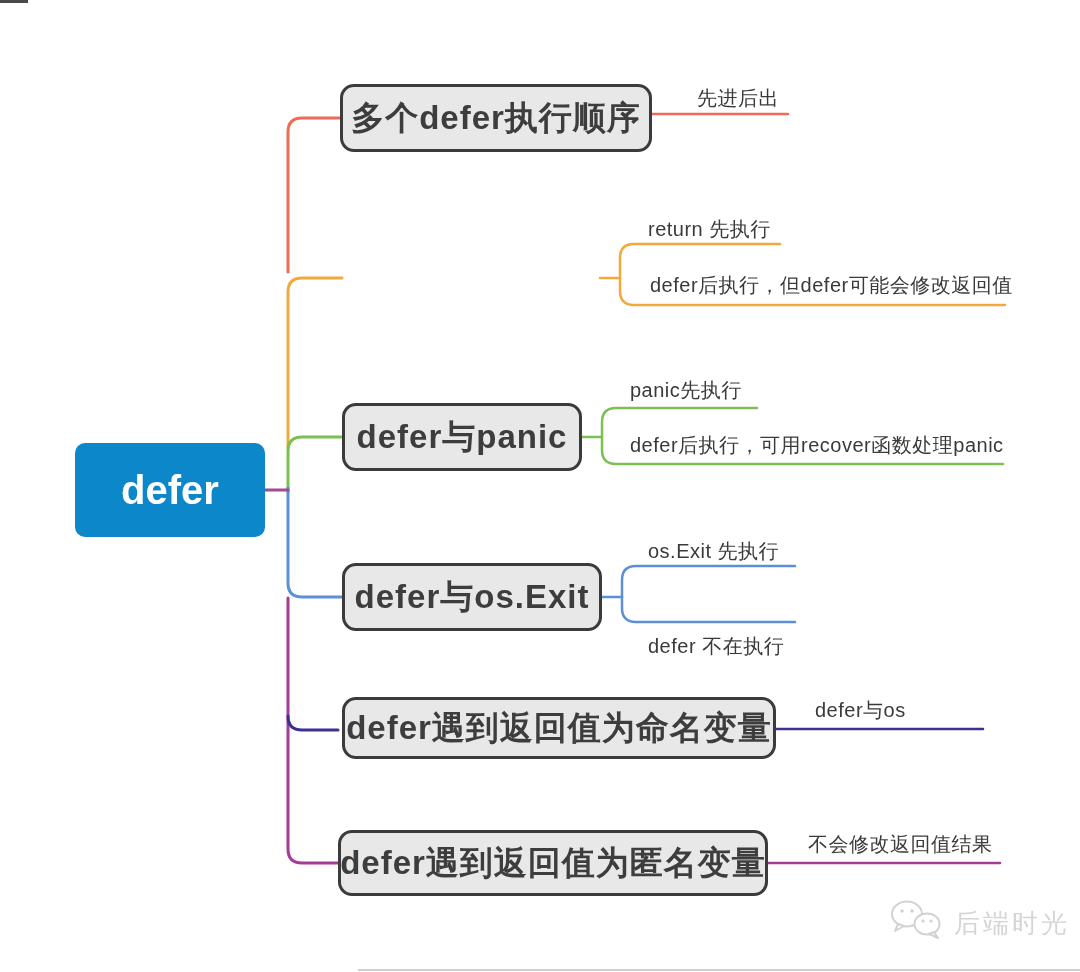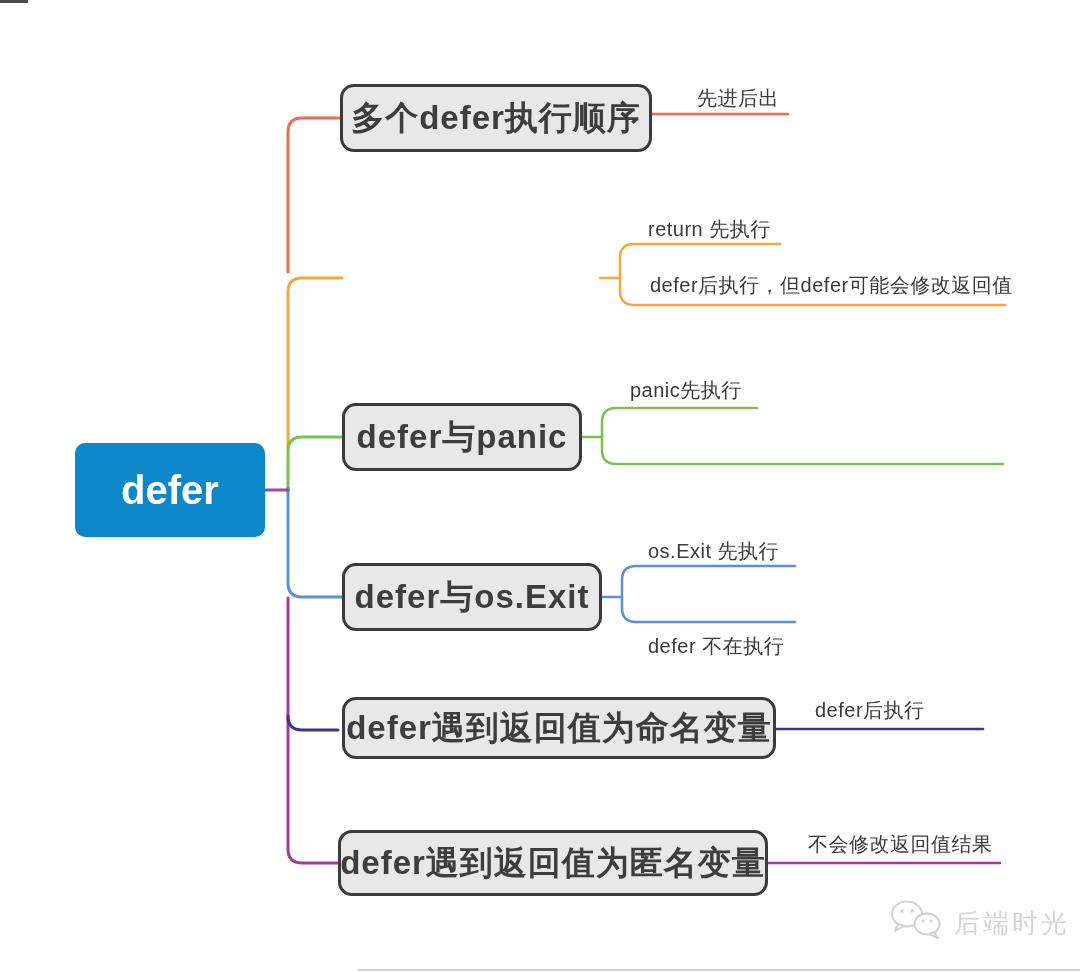--- a/index.html
+++ b/index.html
@@ -73,25 +73,26 @@
   <div class="topic" style="left:342px;top:563px;width:260px;height:68px;">defer与os.Exit</div>
   <div class="topic" style="left:342px;top:697px;width:434px;height:62px;">defer遇到返回值为命名变量</div>
   <div class="topic" style="left:338px;top:830px;width:430px;height:66px;">defer遇到返回值为匿名变量</div>
 
   <div class="leaf" style="left:697px;top:85px;">先进后出</div>
 
   <div class="leaf" style="left:648px;top:216px;">return 先执行</div>
   <div class="leaf" style="left:650px;top:272px;">defer后执行，但defer可能会修改返回值</div>
 
   <div class="leaf" style="left:630px;top:377px;">panic先执行</div>
+  <div class="leaf" style="left:630px;top:432px;">defer后执行，可用recover函数处理panic</div>
 
   <div class="leaf" style="left:648px;top:538px;">os.Exit 先执行</div>
   <div class="leaf" style="left:648px;top:593px;margin-top:40px;">defer 不在执行</div>
 
-  <div class="leaf" style="left:815px;top:697px;">defer后执行</div>
+  <div class="leaf" style="left:815px;top:697px;">defer与os</div>
 
   <div class="leaf" style="left:808px;top:831px;">不会修改返回值结果</div>
 
   <div class="watermark">
     <span>
       <svg width="58" height="44" viewBox="0 0 58 44">
         <g fill="#ffffff" stroke="#d2d2d2" stroke-width="2">
           <ellipse cx="19" cy="16" rx="15" ry="12.5"></ellipse>
           <path d="M 10 26 L 7 33 L 16 28 Z" stroke-linejoin="round"></path>
           <ellipse cx="39" cy="26" rx="12.5" ry="10.5"></ellipse>

